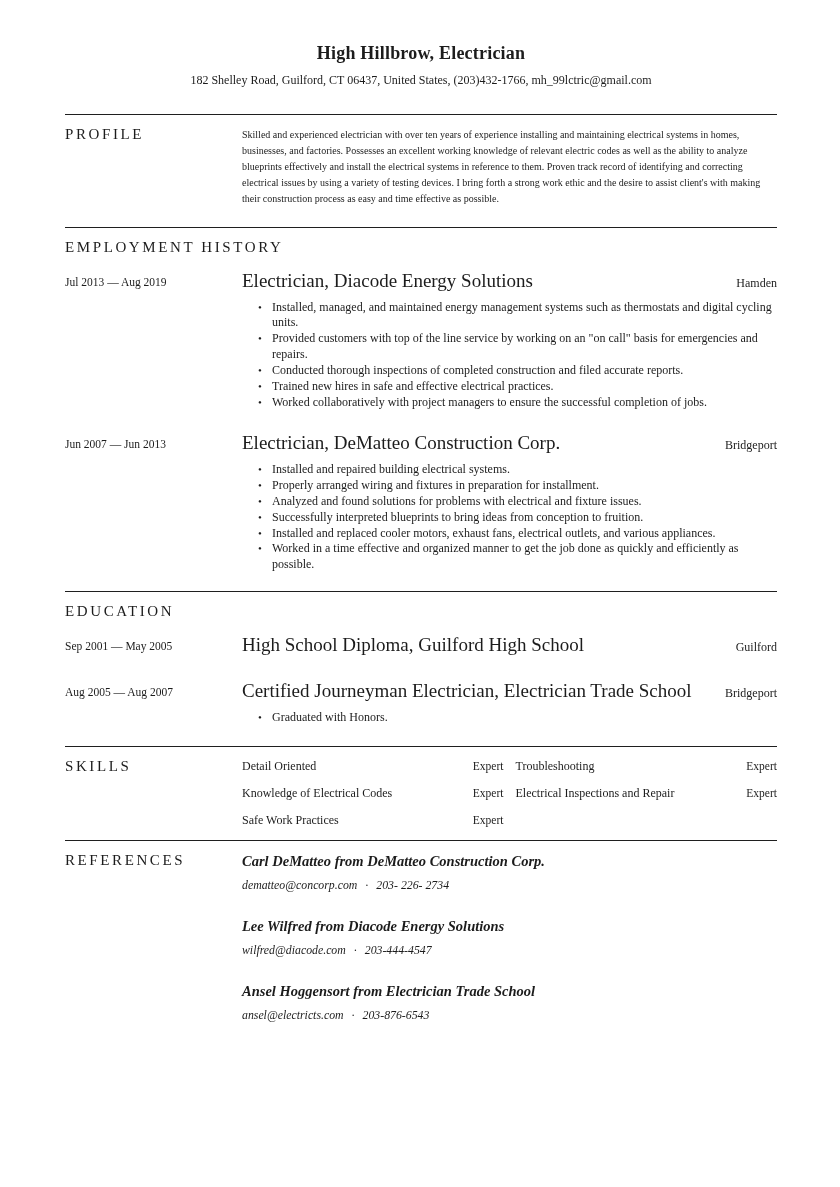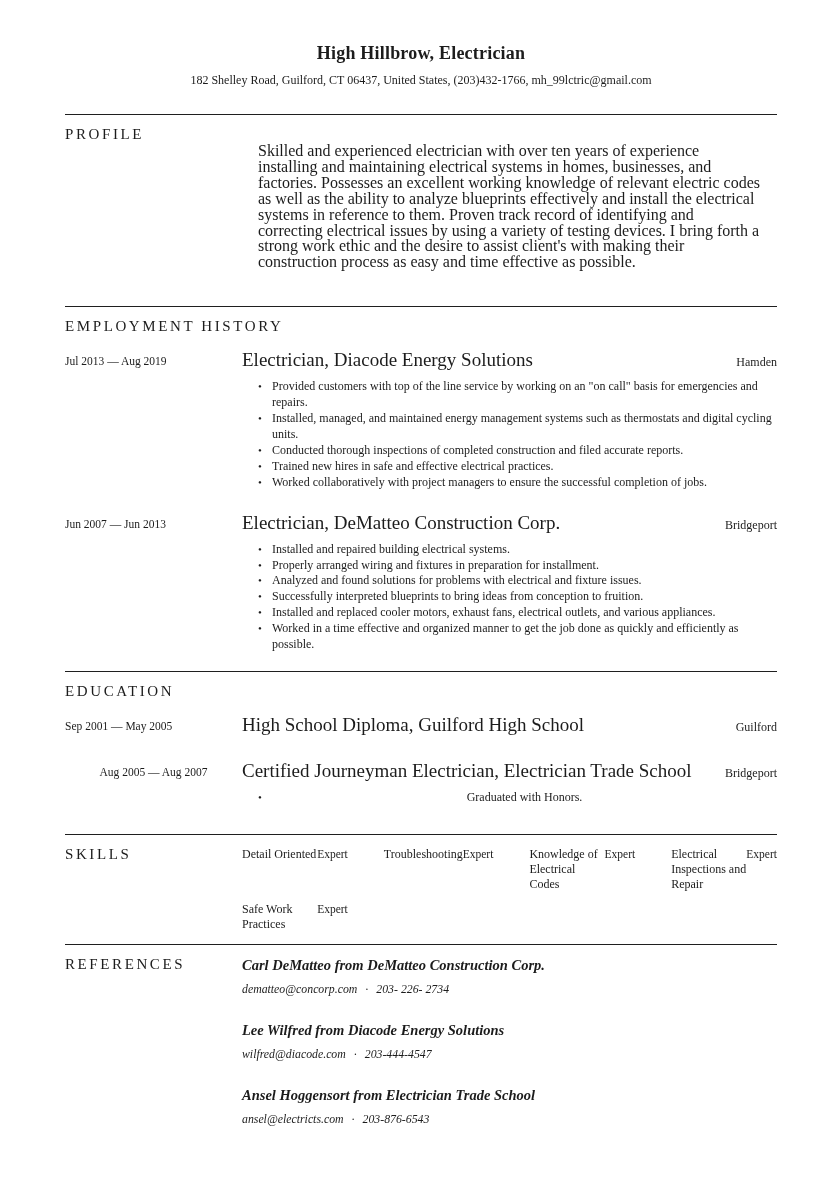--- a/index.html
+++ b/index.html
@@ -22,22 +22,22 @@
   .sec-grid { display: grid; grid-template-columns: 177px 1fr; }
   .sec-label {
     font-size: 15px; letter-spacing: 2.6px; line-height: 14px;
     padding-top: 12px; color: #1c1c1c;
   }
   .label-row { padding-top: 12px; margin-bottom: 17px; }
 
   
   .sec-profile { margin-bottom: 20px; }
   .profile-text {
-    margin: 16px; padding-top: 12px;
-    font-size: 16px; line-height: 15.9px; text-align: left;
+    margin: 0; padding-top: 12px;
+    font-size: 10px; line-height: 15.9px; text-align: left;
   }
 
   
   .entry { display: grid; grid-template-columns: 177px 1fr; margin-bottom: 22px; }
   .entry:last-child { margin-bottom: 18px; }
   .entry-date { font-size: 11.5px; line-height: 15px; padding-top: 4px; white-space: nowrap; }
   .entry-head { display: flex; justify-content: space-between; align-items: baseline; }
   .entry-title { margin: 0; font-size: 19px; font-weight: normal; line-height: 20px; }
   .entry-loc { font-size: 12px; line-height: 15px; margin-left: 12px; white-space: nowrap; }
 
@@ -46,27 +46,27 @@
     position: relative; padding-left: 30px;
     font-size: 12px; line-height: 15.9px;
   }
   ul.bullets li::before {
     content: "•"; position: absolute; left: 16px; top: 0;
     font-size: 11px;
   }
 
   .sec-employment .entry-list, .sec-education .entry-list { display: block; }
   .sec-education .entry { margin-bottom: 26px; }
-  .sec-education .entry:last-child { margin-bottom: 28px; text-align: center; }
+  .sec-education .entry:last-child { margin-bottom: 20px; }
 
   
   .sec-skills { margin-bottom: 0; }
   .skills-grid {
     padding-top: 12px; padding-bottom: 12px;
-    display: grid; grid-template-columns: 1fr 1fr 1fr 1fr; column-gap: 36px; row-gap: 10px;
+    display: grid; grid-template-columns: 1fr 1fr; column-gap: 36px; row-gap: 10px; gap: 12px;
   }
   .skill { display: flex; justify-content: space-between; align-items: baseline; }
   .skill-name { font-size: 12px; line-height: 15px; }
   .skill-level { font-size: 11.5px; line-height: 15px; }
 
   
   .refs { padding-top: 10px; }
   .ref { margin-bottom: 23px; font-style: italic; }
   .ref-name {
     margin: 0 0 6px 0; font-size: 14.5px; font-weight: bold;
@@ -97,22 +97,22 @@
     <div class="entry-list">
 
       <div class="entry">
         <div class="entry-date">Jul 2013 — Aug 2019</div>
         <div class="entry-body">
           <div class="entry-head">
             <h3 class="entry-title">Electrician, Diacode Energy Solutions</h3>
             <span class="entry-loc">Hamden</span>
           </div>
           <ul class="bullets">
+            <li>Installed, managed, and maintained energy management systems such as thermostats and digital cycling units.</li>
             <li>Provided customers with top of the line service by working on an "on call" basis for emergencies and repairs.</li>
-            <li>Installed, managed, and maintained energy management systems such as thermostats and digital cycling units.</li>
             <li>Conducted thorough inspections of completed construction and filed accurate reports.</li>
             <li>Trained new hires in safe and effective electrical practices.</li>
             <li>Worked collaboratively with project managers to ensure the successful completion of jobs.</li>
           </ul>
         </div>
       </div>
 
       <div class="entry">
         <div class="entry-date">Jun 2007 — Jun 2013</div>
         <div class="entry-body">

